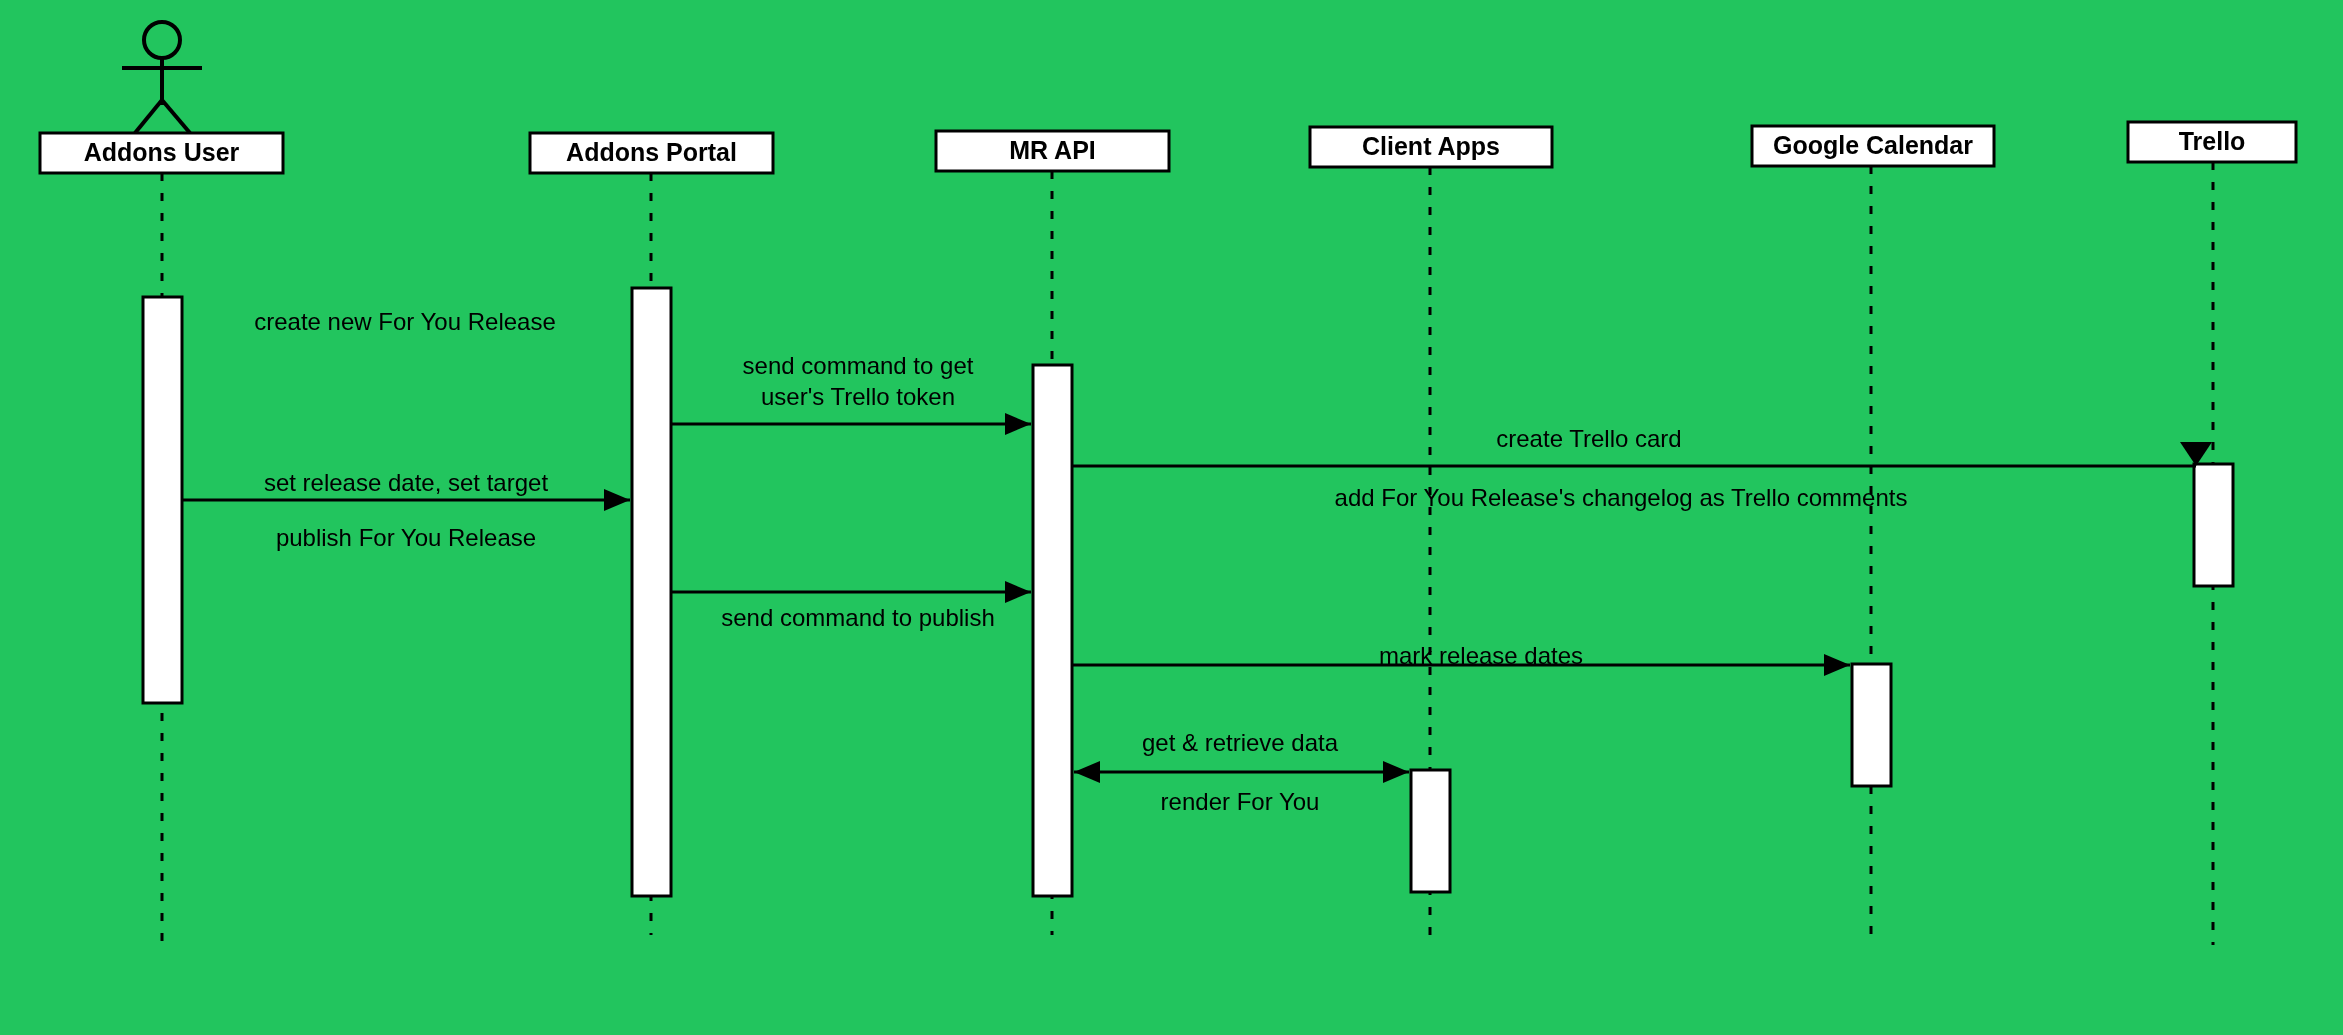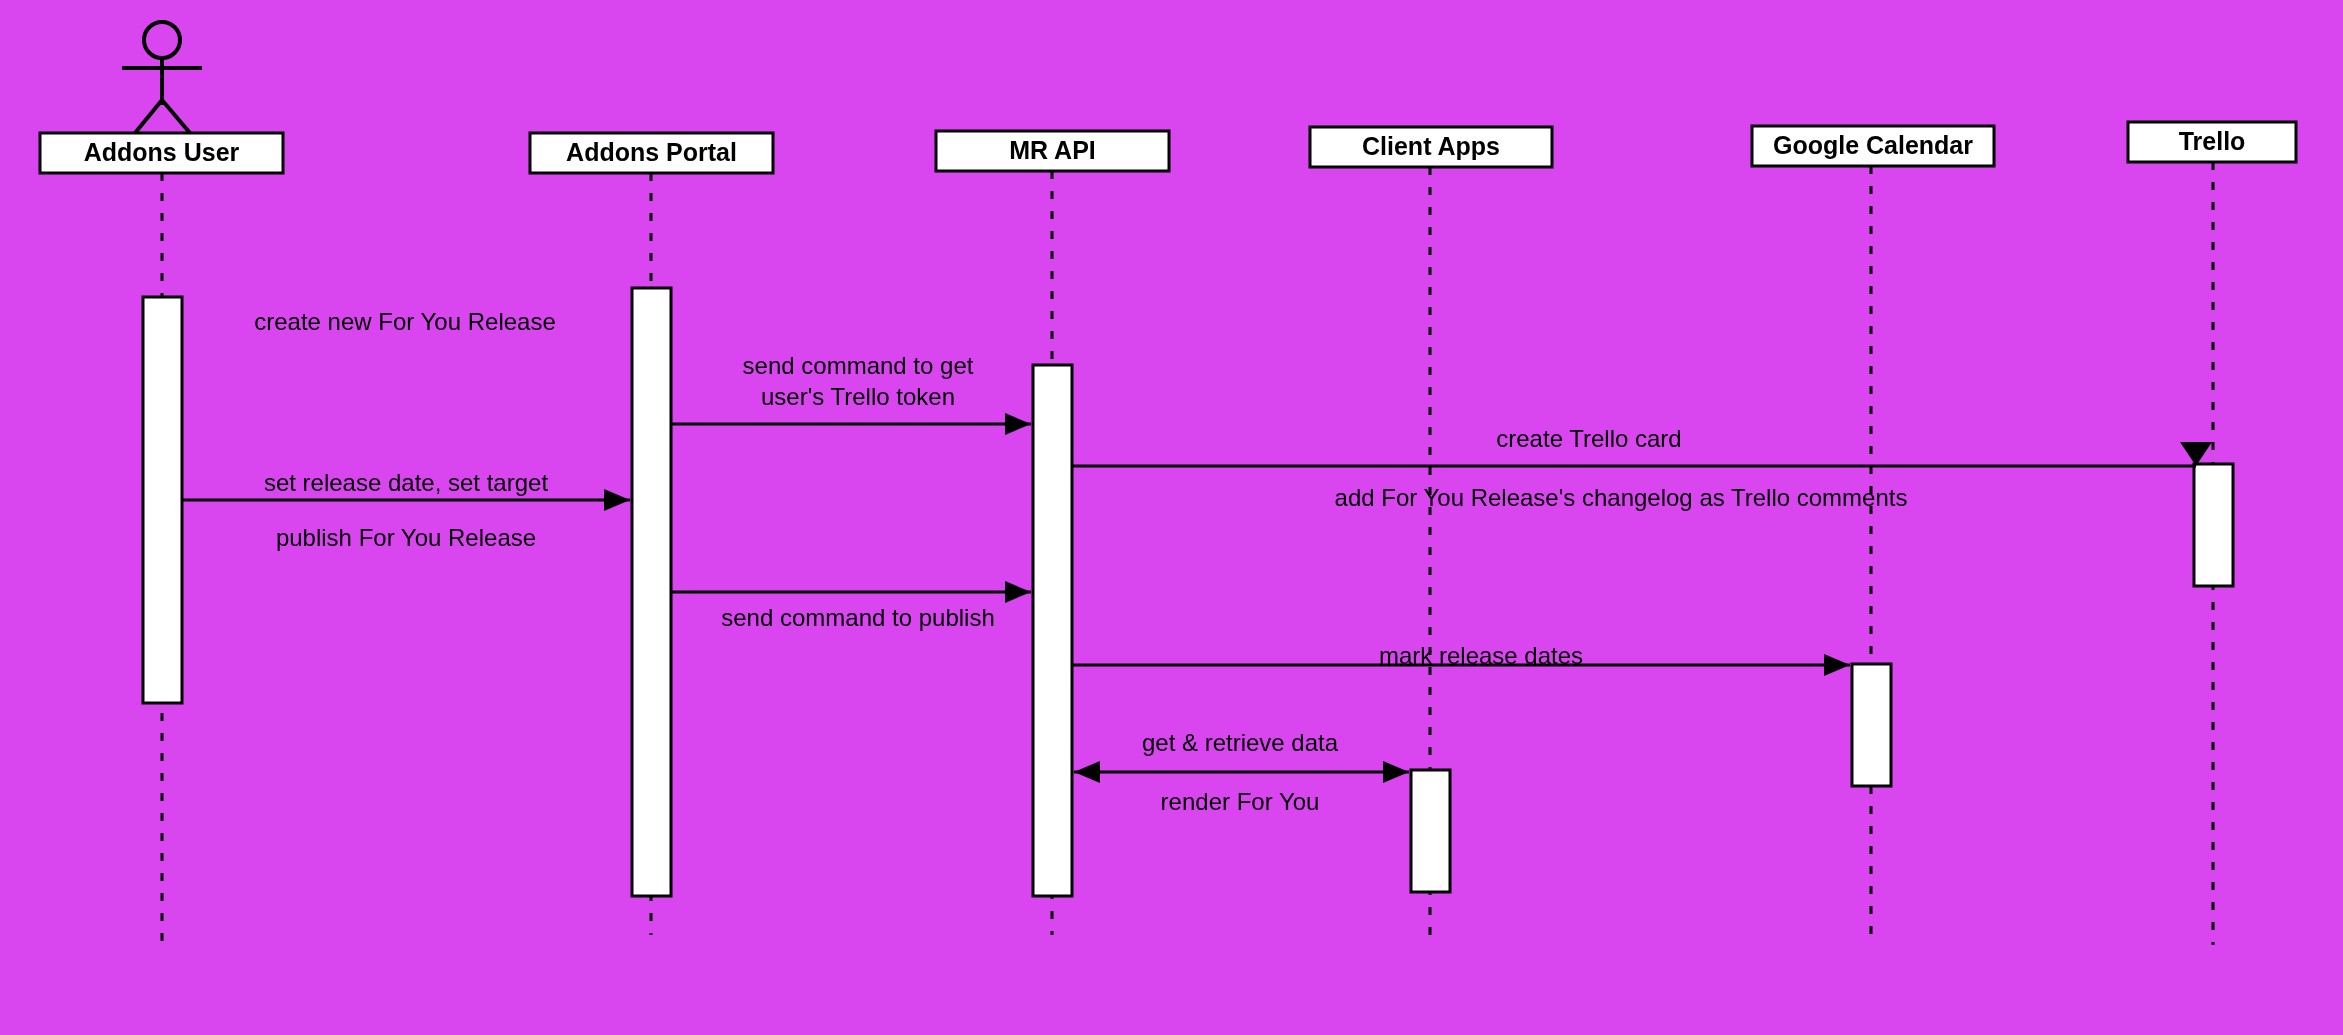--- a/index.html
+++ b/index.html
@@ -5,21 +5,21 @@
 <style>
   html, body {
     margin: 0;
     padding: 0;
     background: #ffffff;
   }
   #diagram-root {
     position: relative;
     width: 2343px;
     height: 1035px;
-    background: #d946ef;
+    background: #22c55e;
     font-family: "Liberation Sans", sans-serif;
     overflow: hidden;
   }
   #seq-svg {
     position: absolute;
     left: 0;
     top: 0;
     width: 2343px;
     height: 1035px;
     display: block;

